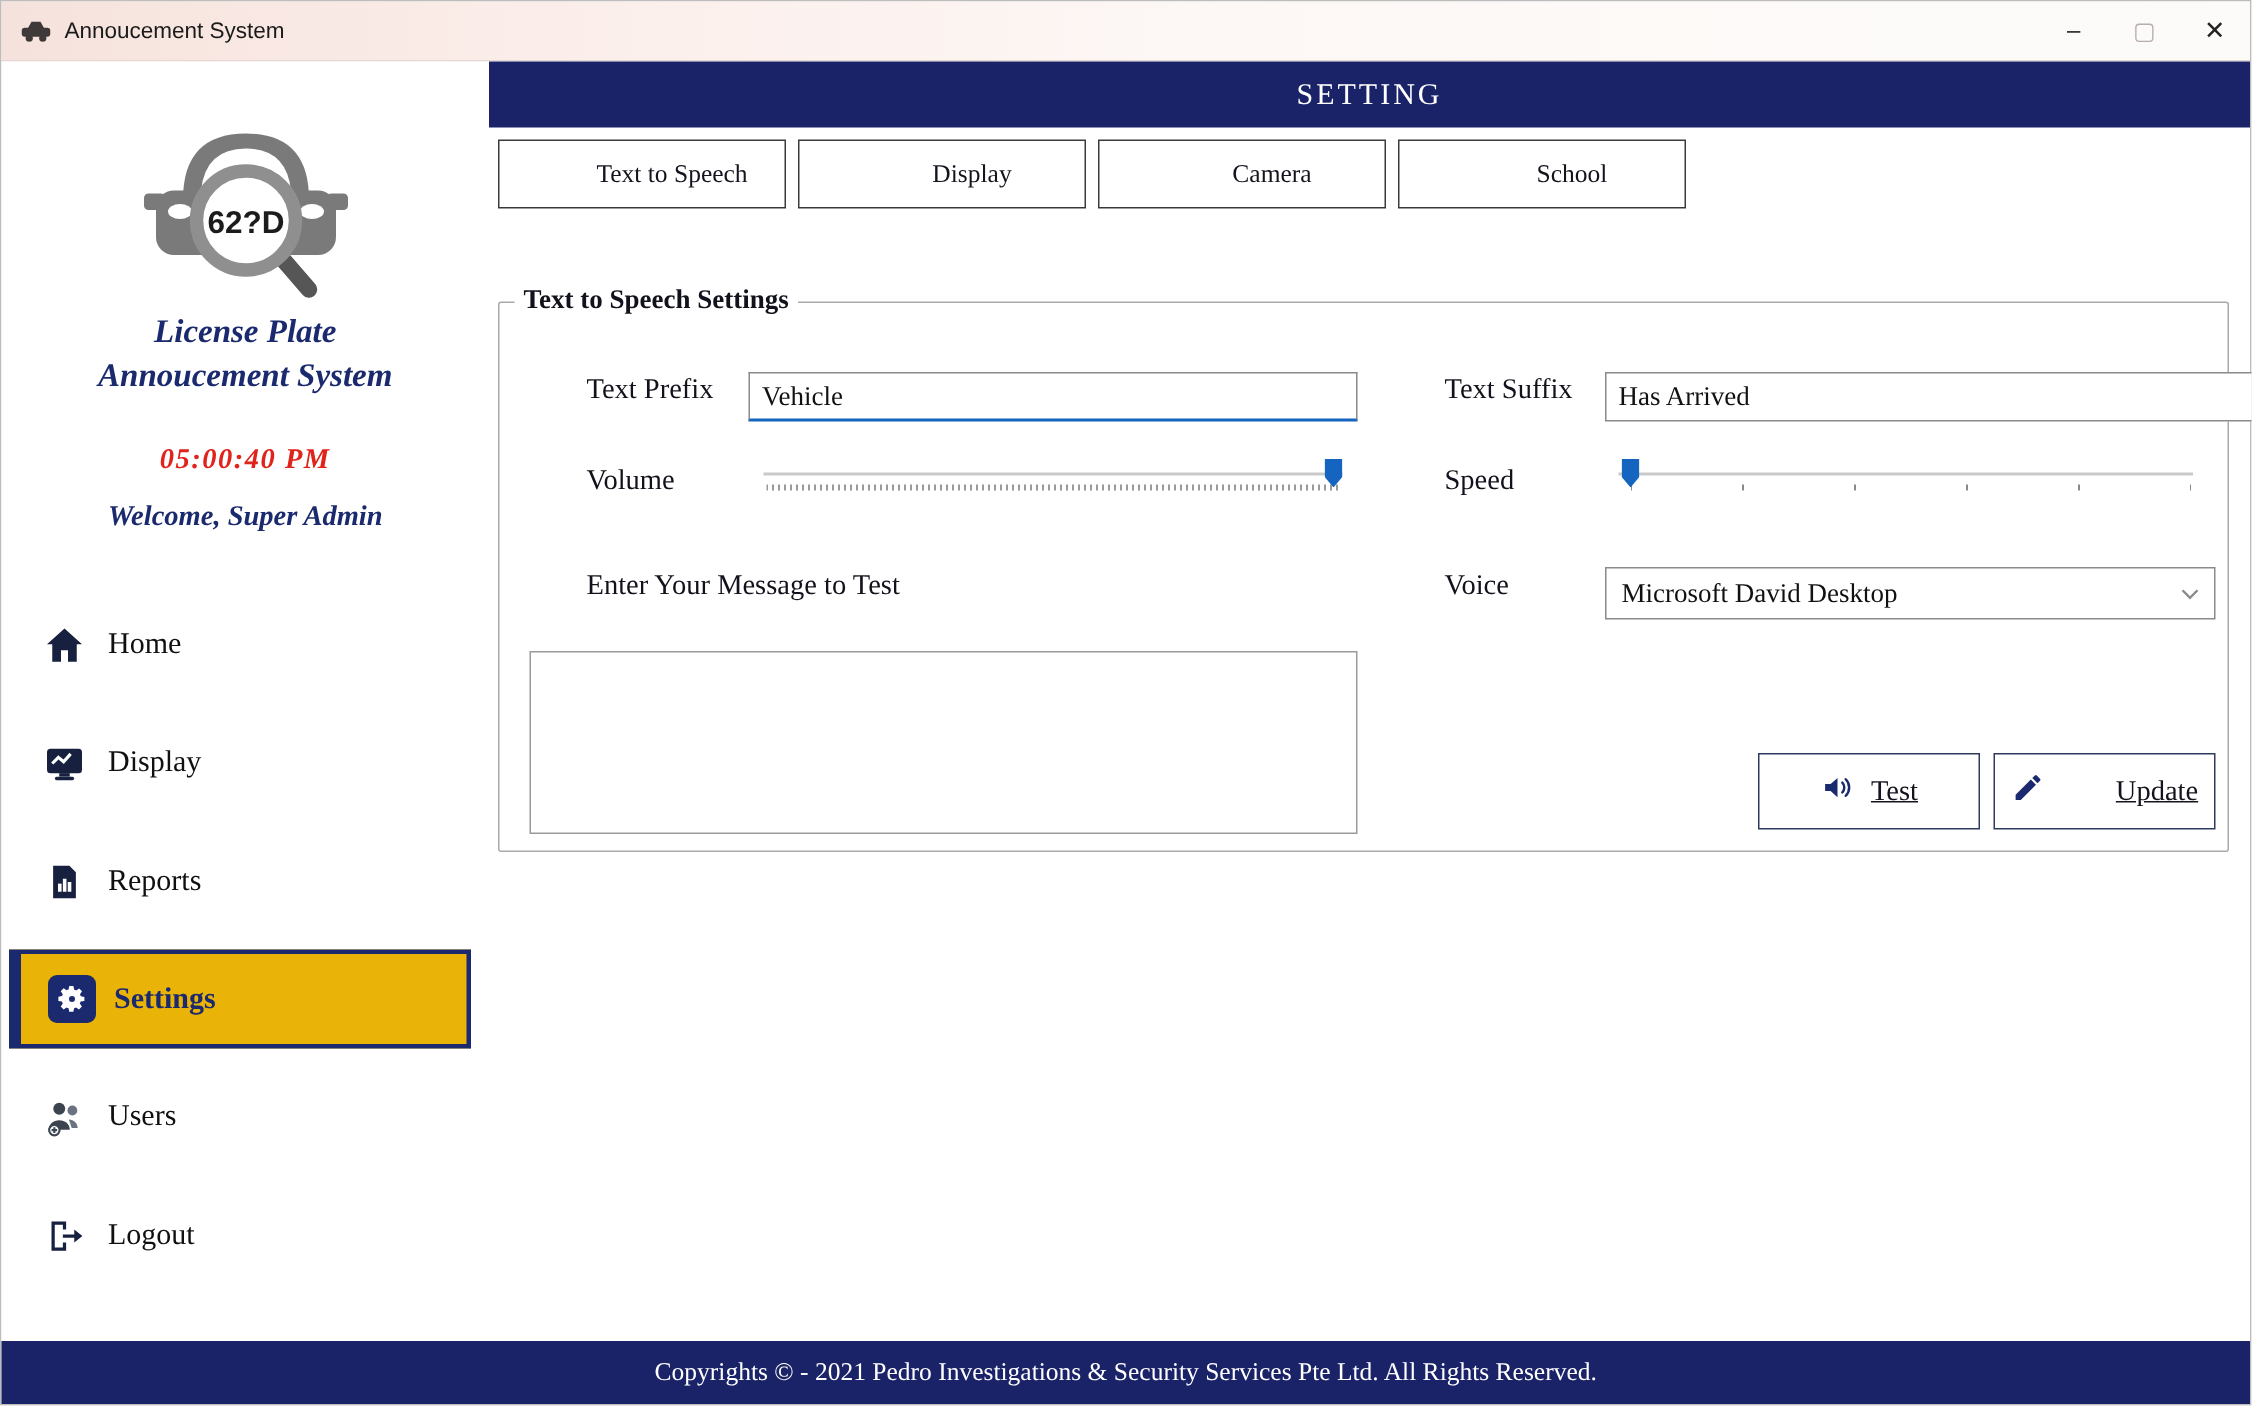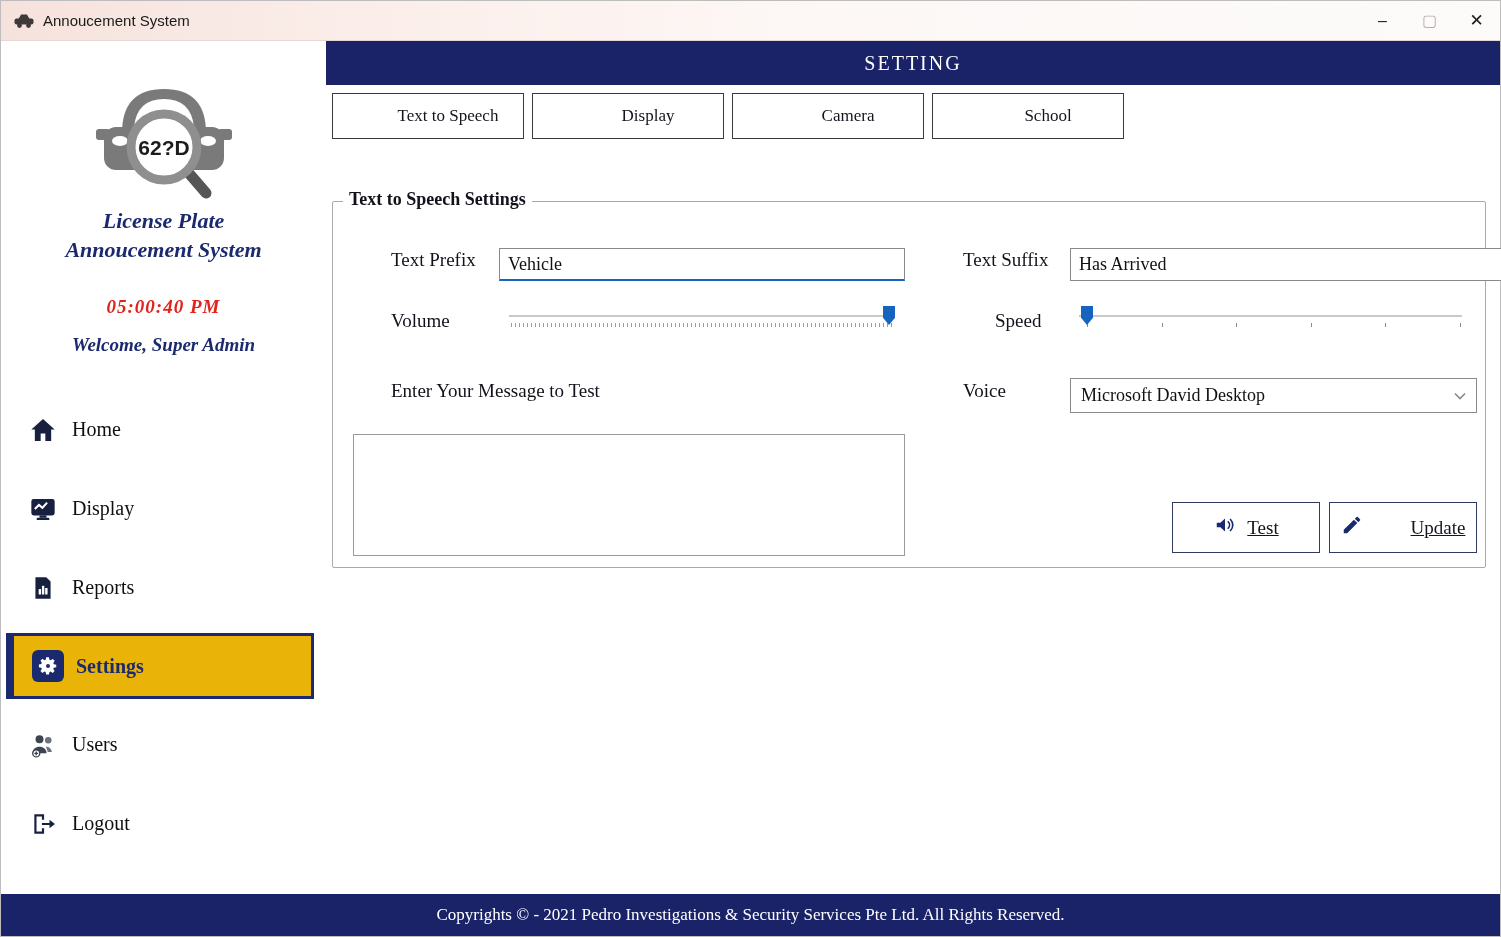--- a/index.html
+++ b/index.html
@@ -66,21 +66,21 @@
     border:1px solid #a9a9a9; border-radius:2px;
   }
   .legend {
     position:absolute; top:-13px; left:10px; background:#ffffff; padding:0 6px;
     font-weight:bold; font-size:18px; color:#12121c;
   }
   .lbl { position:absolute; font-size:19px; color:#12121c;margin-left:40px; }
   .lbl-prefix { left:18px;  top:47px; }
   .lbl-suffix { left:590px; top:47px; }
   .lbl-volume { left:18px;  top:108px; }
-  .lbl-speed  { left:622px; top:108px; }
+  .lbl-speed  { left:590px; top:108px; }
   .lbl-message{ left:18px;  top:178px; }
   .lbl-voice  { left:590px; top:178px; }
 
   .txt {
     position:absolute; height:33px; font-size:18px; font-family:"Liberation Serif", serif;
     border:1px solid #8a8a8a; padding:0 8px; color:#111; background:#fff;
   }
   .txt-prefix { left:166px; top:46px; width:406px; border-bottom:2px solid #1565c0; }
   .txt-suffix { left:737px; top:46px; width:448px; }
 

